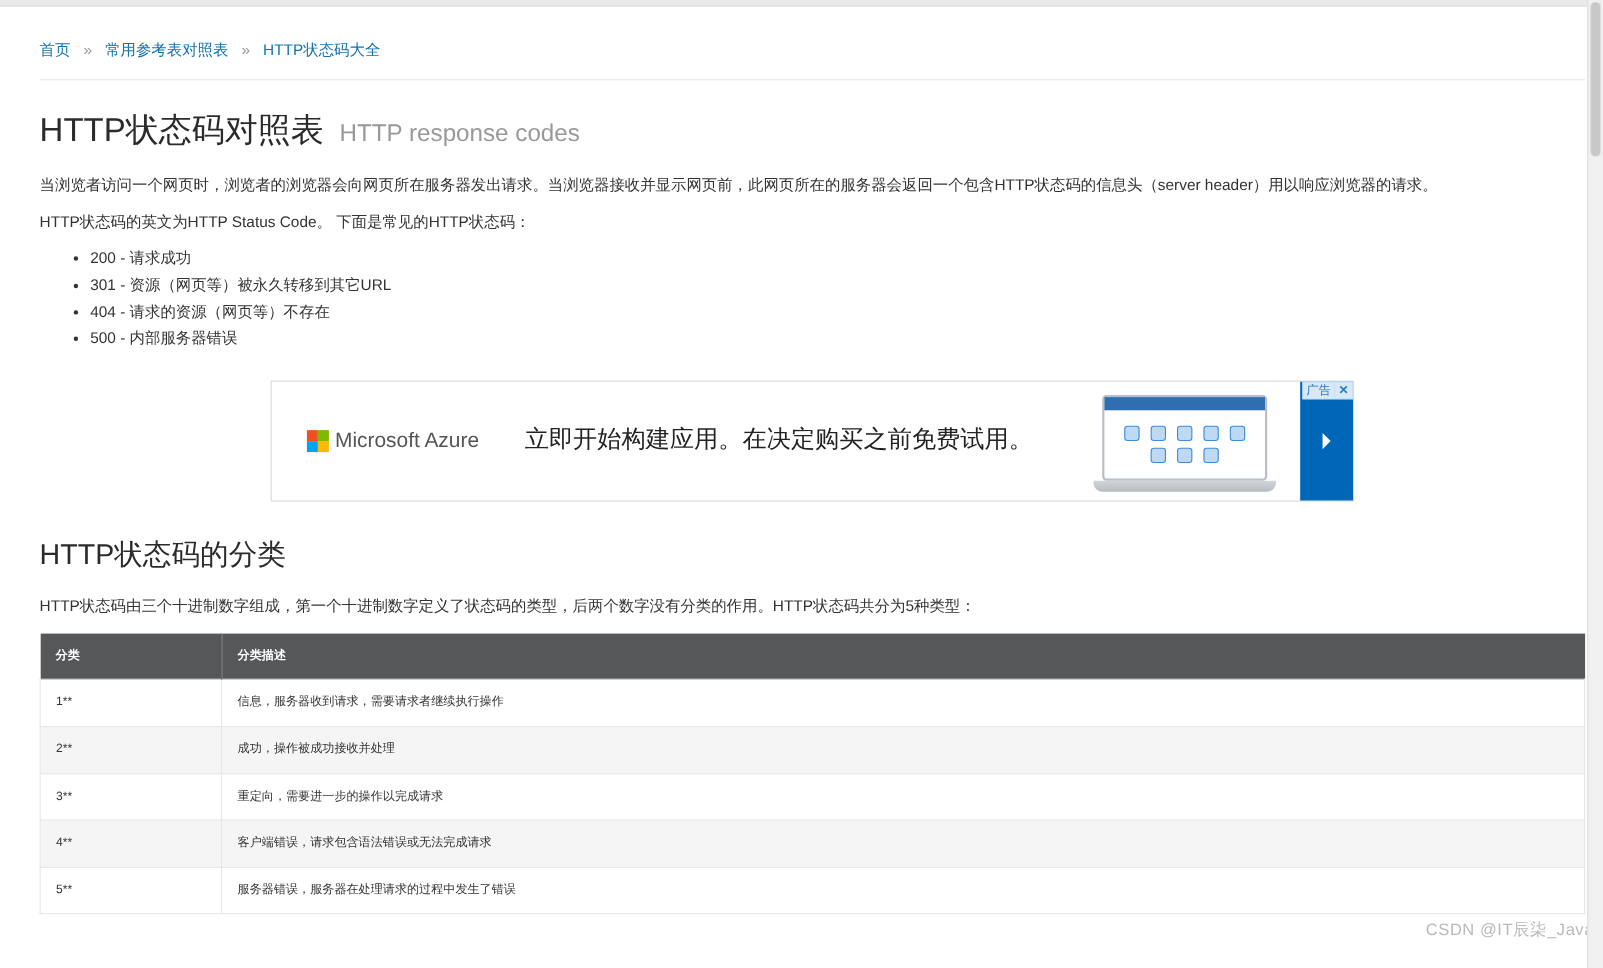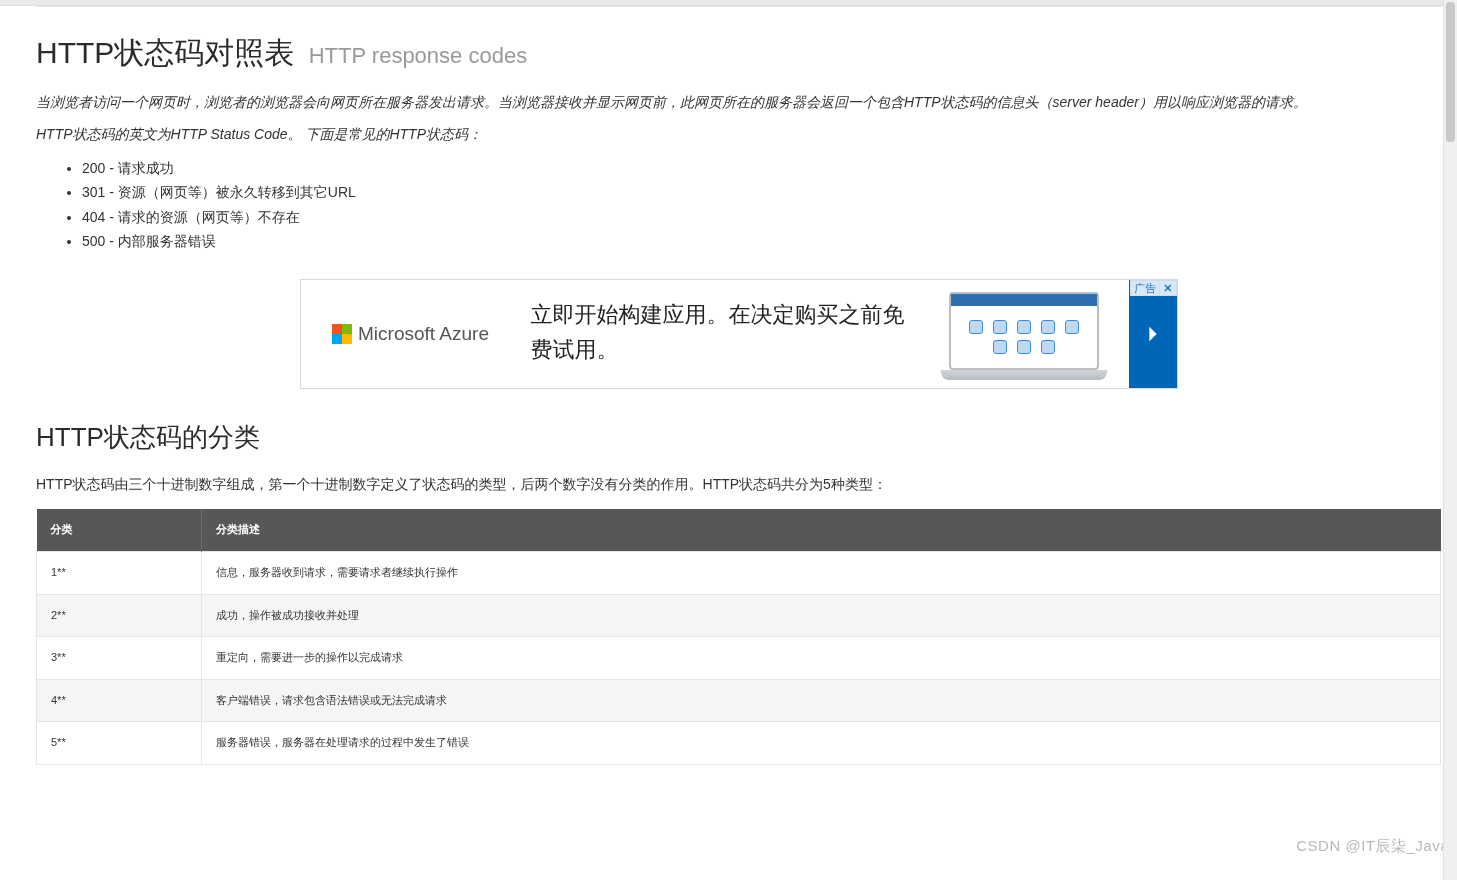--- a/index.html
+++ b/index.html
@@ -35,34 +35,34 @@
       font-weight: 400;
       color: #2b2b2b;
       margin-bottom: 14px;
     }
     h1.page-title .subtitle {
       font-size: 22px;
       color: #999;
       font-weight: 300;
       margin-left: 6px;
     }
-    .intro p { margin-bottom: 10px; color: #333; font-style: italic; }
+    .intro p { margin-bottom: 10px; color: #333; }
     ul.common-codes {
       list-style: disc;
       padding-left: 46px;
       margin: 6px 0 20px 0;
     }
     ul.common-codes li { padding: 1px 0; }
     .ad-wrap {
       display: flex;
       justify-content: center;
       margin: 26px 0 28px 0;
     }
     .ad {
-      width: 878px;
+      width: 985px;
       height: 110px;
       border: 1px solid #d9d9d9;
       display: flex;
       align-items: stretch;
       position: relative;
       background: #fff;
     }
     .ad-left {
       flex: 0 0 220px;
       display: flex;
@@ -178,20 +178,27 @@
       background:#c8c8c8; border-radius:4px;
     }
   </style>
 </head>
 <body>
 
 <div class="topbar"></div>
 
 <div class="page">
 
+  <nav class="breadcrumb">
+    <a href="#">首页</a>
+    <span class="sep">»</span>
+    <a href="#">常用参考表对照表</a>
+    <span class="sep">»</span>
+    <a href="#">HTTP状态码大全</a>
+  </nav>
 
   <hr class="hr">
 
   <h1 class="page-title">
     <span>HTTP状态码对照表</span>
     <span class="subtitle">HTTP response codes</span>
   </h1>
 
   <div class="intro">
     <p>当浏览者访问一个网页时，浏览者的浏览器会向网页所在服务器发出请求。当浏览器接收并显示网页前，此网页所在的服务器会返回一个包含HTTP状态码的信息头（server header）用以响应浏览器的请求。</p>

